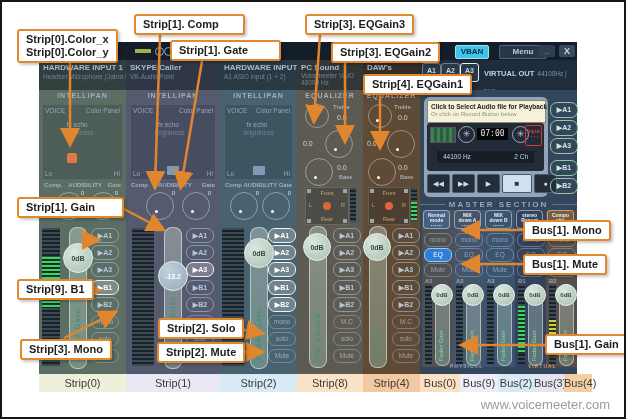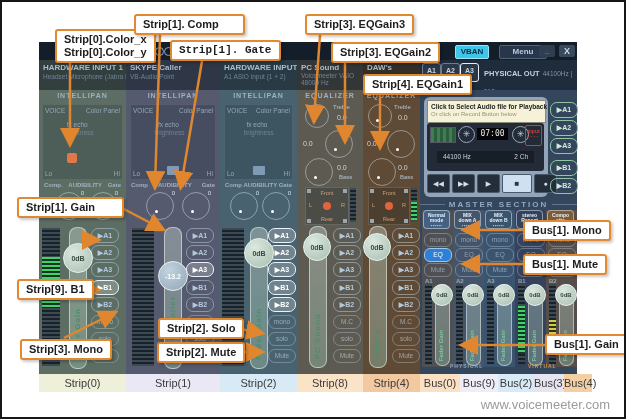--- a/index.html
+++ b/index.html
@@ -360,21 +360,21 @@
 
     <div class="col col-m">
       <div class="colhdr" style="height:30px;">
         <div class="hwbtn" style="left:2px;">A1</div>
         <div class="hwbtn" style="left:21px;">A2</div>
         <div class="hwbtn" style="left:40px;height:17px;border-color:#e5eef6;">
           <span>A3</span>
           <span class="caret">▼</span>
         </div>
         <div class="hwout">
-          <span class="t">PHYSICAL OUT</span><span class="r">44100Hz | 512</span>
+          <span class="t">VIRTUAL OUT</span><span class="r">44100Hz | 512</span>
           
           
           
         </div>
       </div>
 
       <div class="cassette">
         <div class="infobox">
           <span class="l1">Click to Select Audio file for Playback</span>
           <span class="l2">Or click on Record Button below</span>
@@ -541,26 +541,26 @@
       <path d="M81,288 L95,288"></path>
       <path d="M62,336 L112,311"></path>
       <path d="M233,326 L259,331"></path>
       <path d="M234,350 L259,350"></path>
       <path d="M521,228 L463,228"></path>
       <path d="M521,262 L463,262"></path>
       <path d="M543,343 L461,343"></path>
     </g>
   </svg>
 
-  <div class="callout" style="left:15px;top:27px;margin-left:38px;">
+  <div class="callout" style="left:15px;top:27px;">
     <span>Strip[0].Color_x</span><br>
     <span>Strip[0].Color_y</span>
   </div>
   <div class="callout" style="left:132px;top:12px;width:93px;">Strip[1]. Comp</div>
-  <div class="callout" style="left:168px;top:38px;width:93px;font-family:Liberation Mono, monospace;">Strip[1]. Gate</div>
+  <div class="callout" style="left:168px;top:38px;width:93px;">Strip[1]. Gate</div>
   <div class="callout" style="left:303px;top:12px;">Strip[3]. EQGain3</div>
   <div class="callout" style="left:329px;top:40px;">Strip[3]. EQGain2</div>
   <div class="callout" style="left:361px;top:72px;">Strip[4]. EQGain1</div>
   <div class="callout" style="left:15px;top:195px;width:89px;">Strip[1]. Gain</div>
   <div class="callout" style="left:15px;top:277px;">Strip[9]. B1</div>
   <div class="callout" style="left:18px;top:337px;">Strip[3]. Mono</div>
   <div class="callout" style="left:156px;top:316px;">Strip[2]. Solo</div>
   <div class="callout" style="left:155px;top:340px;">Strip[2]. Mute</div>
   <div class="callout" style="left:521px;top:218px;">Bus[1]. Mono</div>
   <div class="callout" style="left:521px;top:252px;">Bus[1]. Mute</div>

